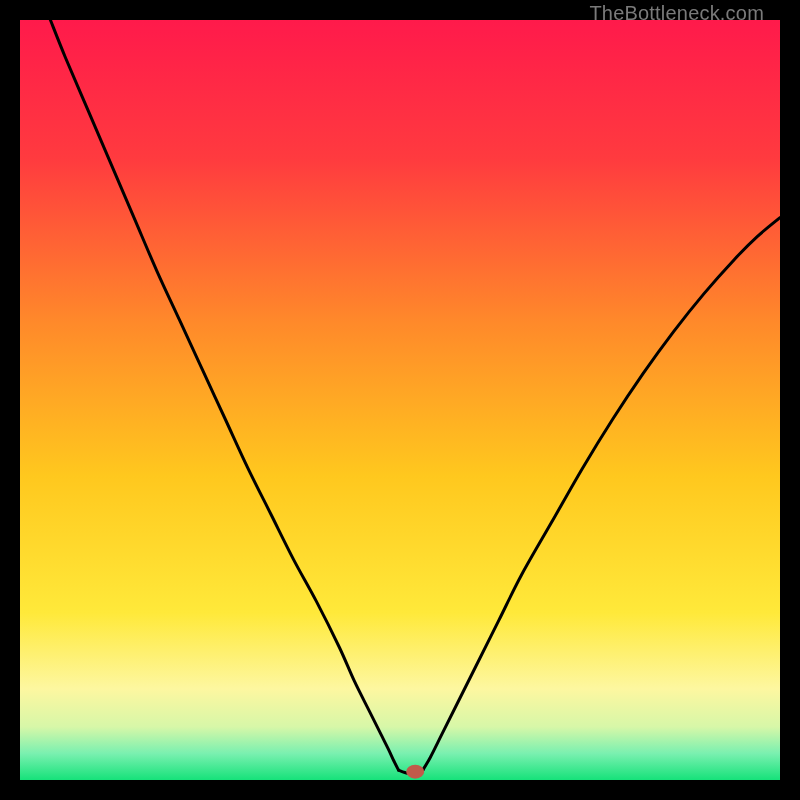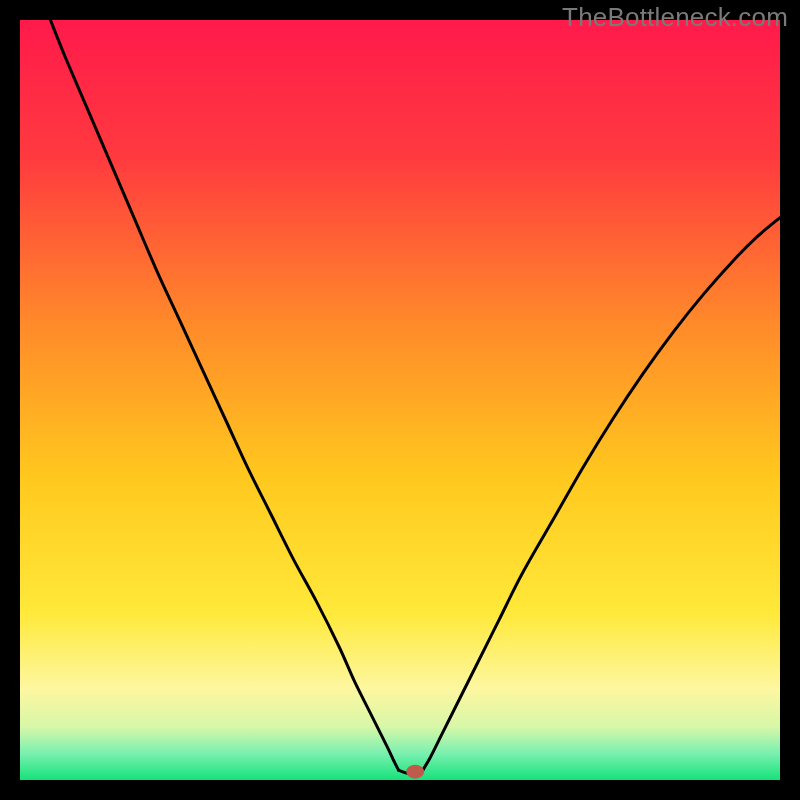--- a/index.html
+++ b/index.html
@@ -22,23 +22,23 @@
   .plot {
     position: absolute;
     left: 0;
     top: 0;
     width: 760px;
     height: 760px;
   }
   .watermark {
     position: absolute;
     top: 2px;
-    right: 12px;
+    right: 36px;
     color: #7a7a7a;
-    font-size: 26px;
+    font-size: 20px;
     font-weight: 500;
     letter-spacing: 0.2px;
     user-select: none;
     margin-left: 8px;
   }
 </style>
 </head>
 <body>
 
 <div class="frame">

